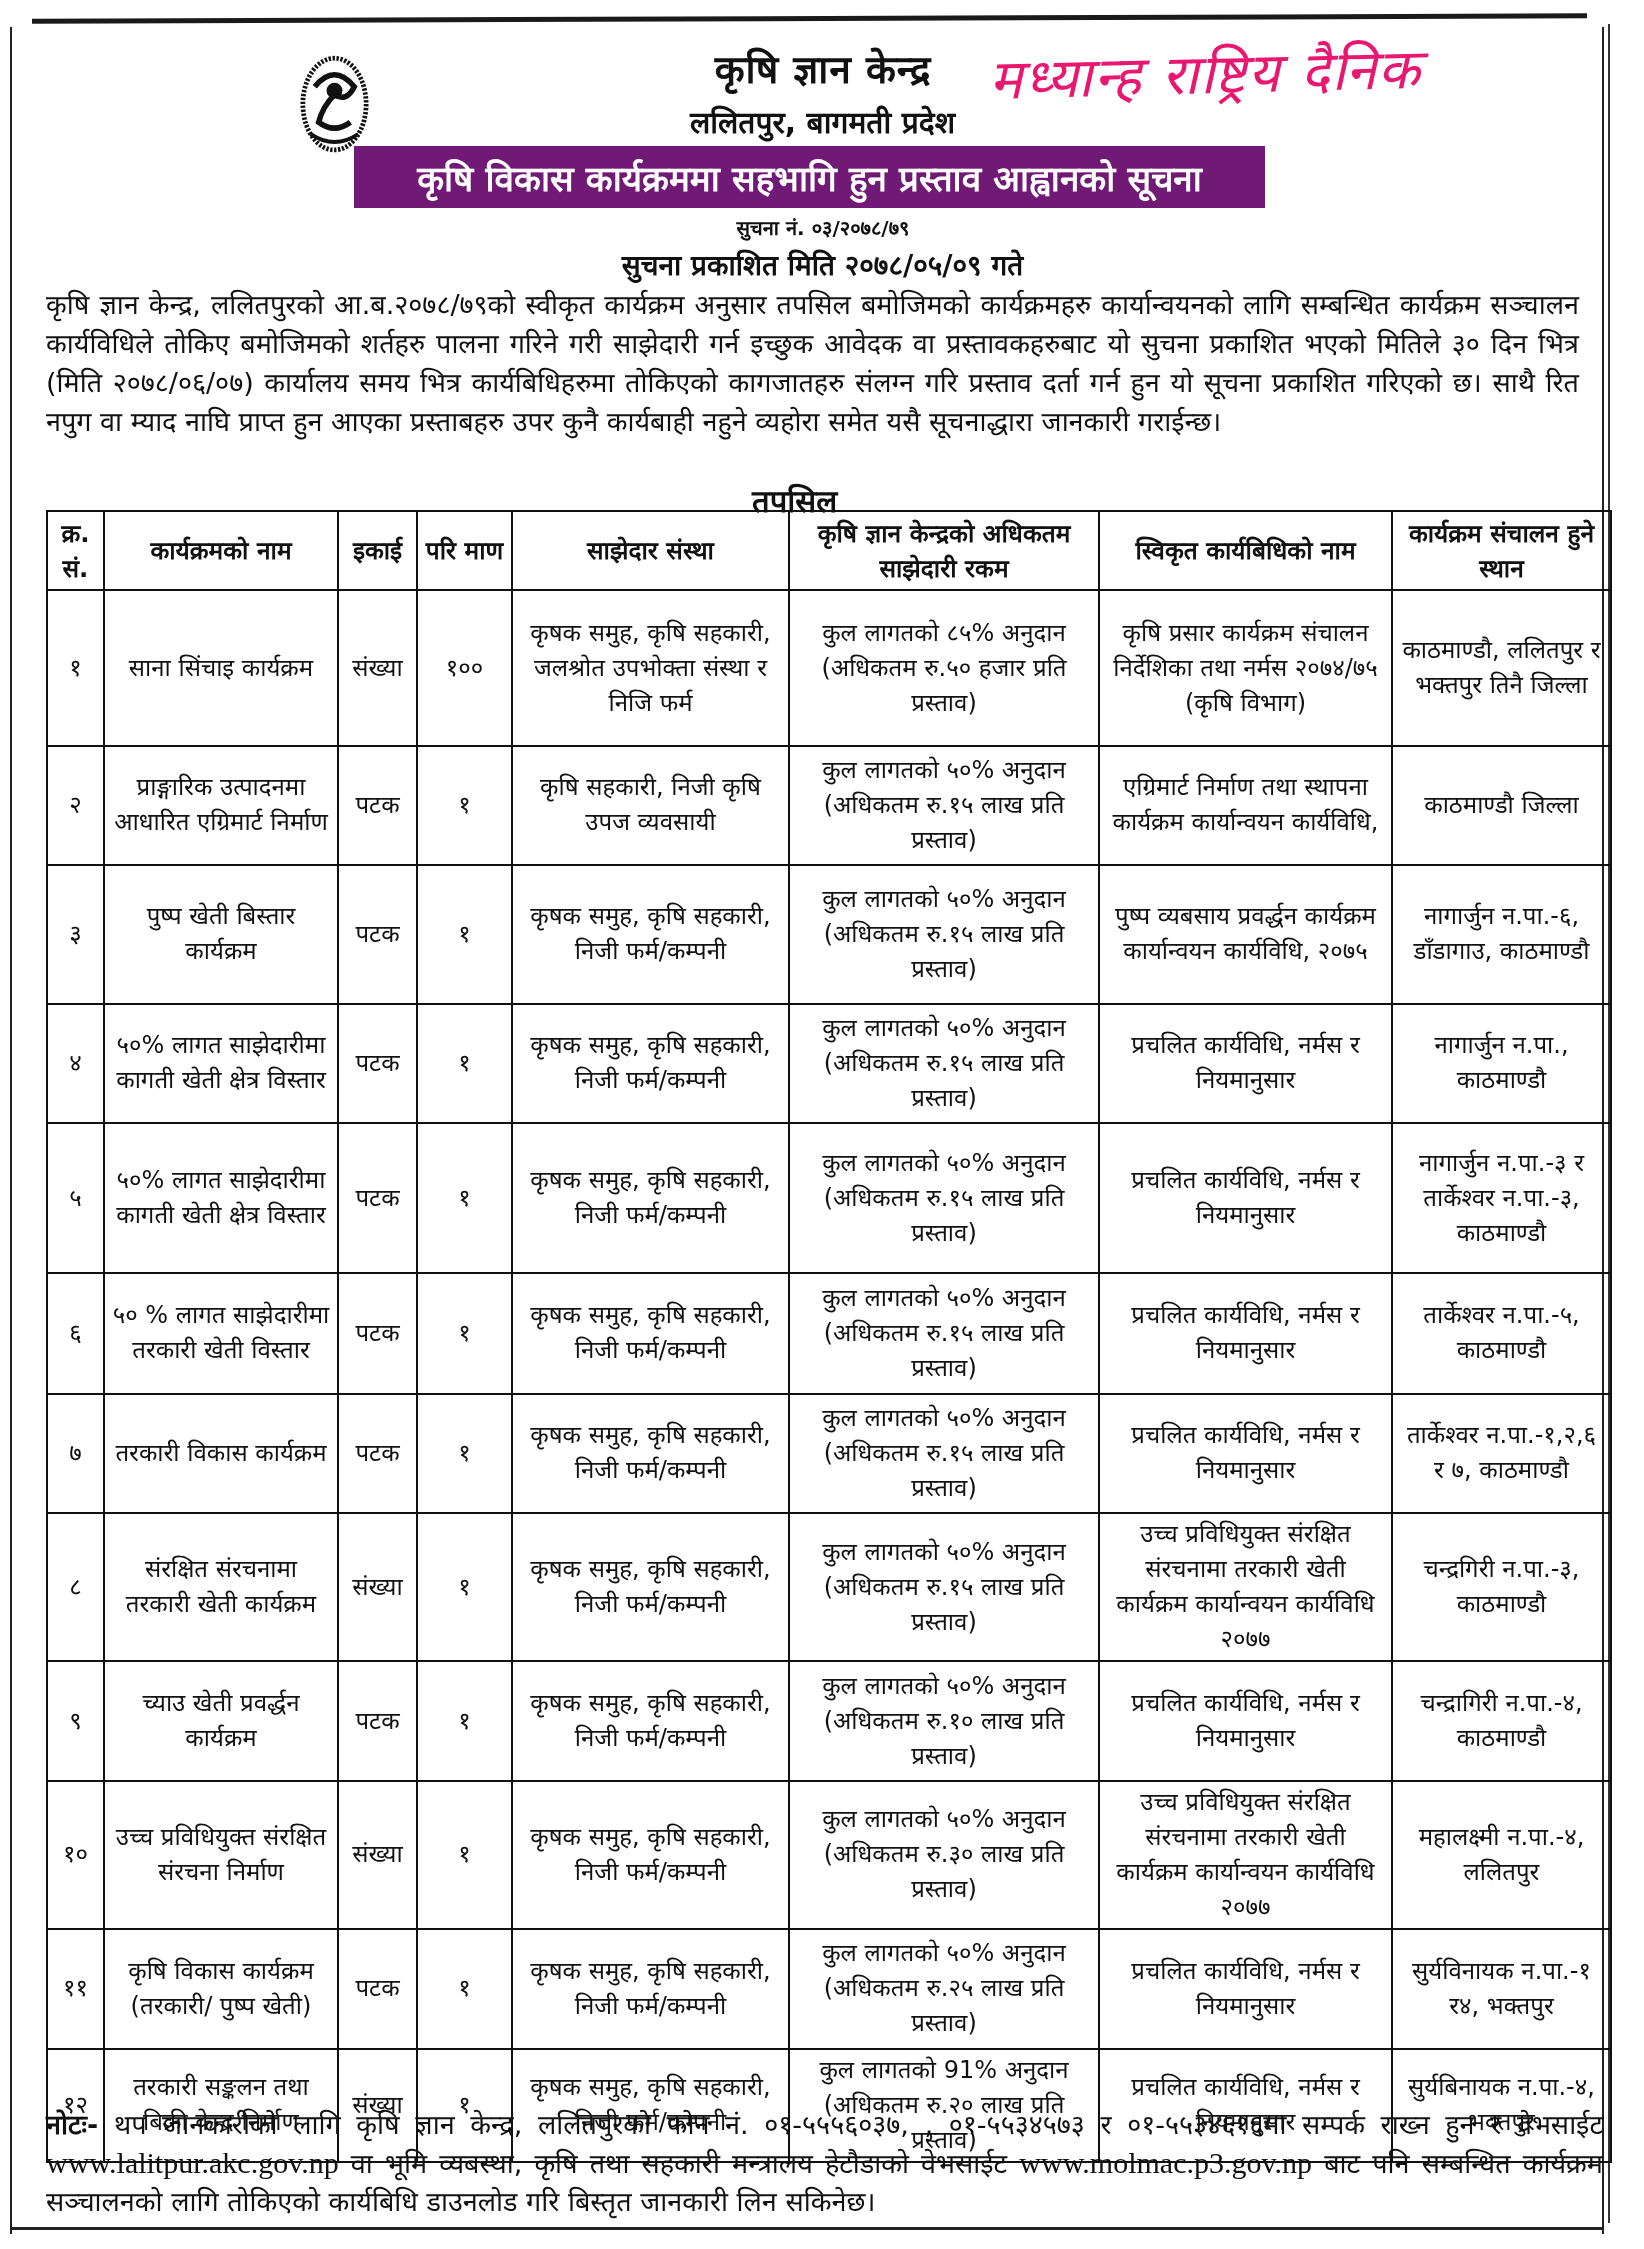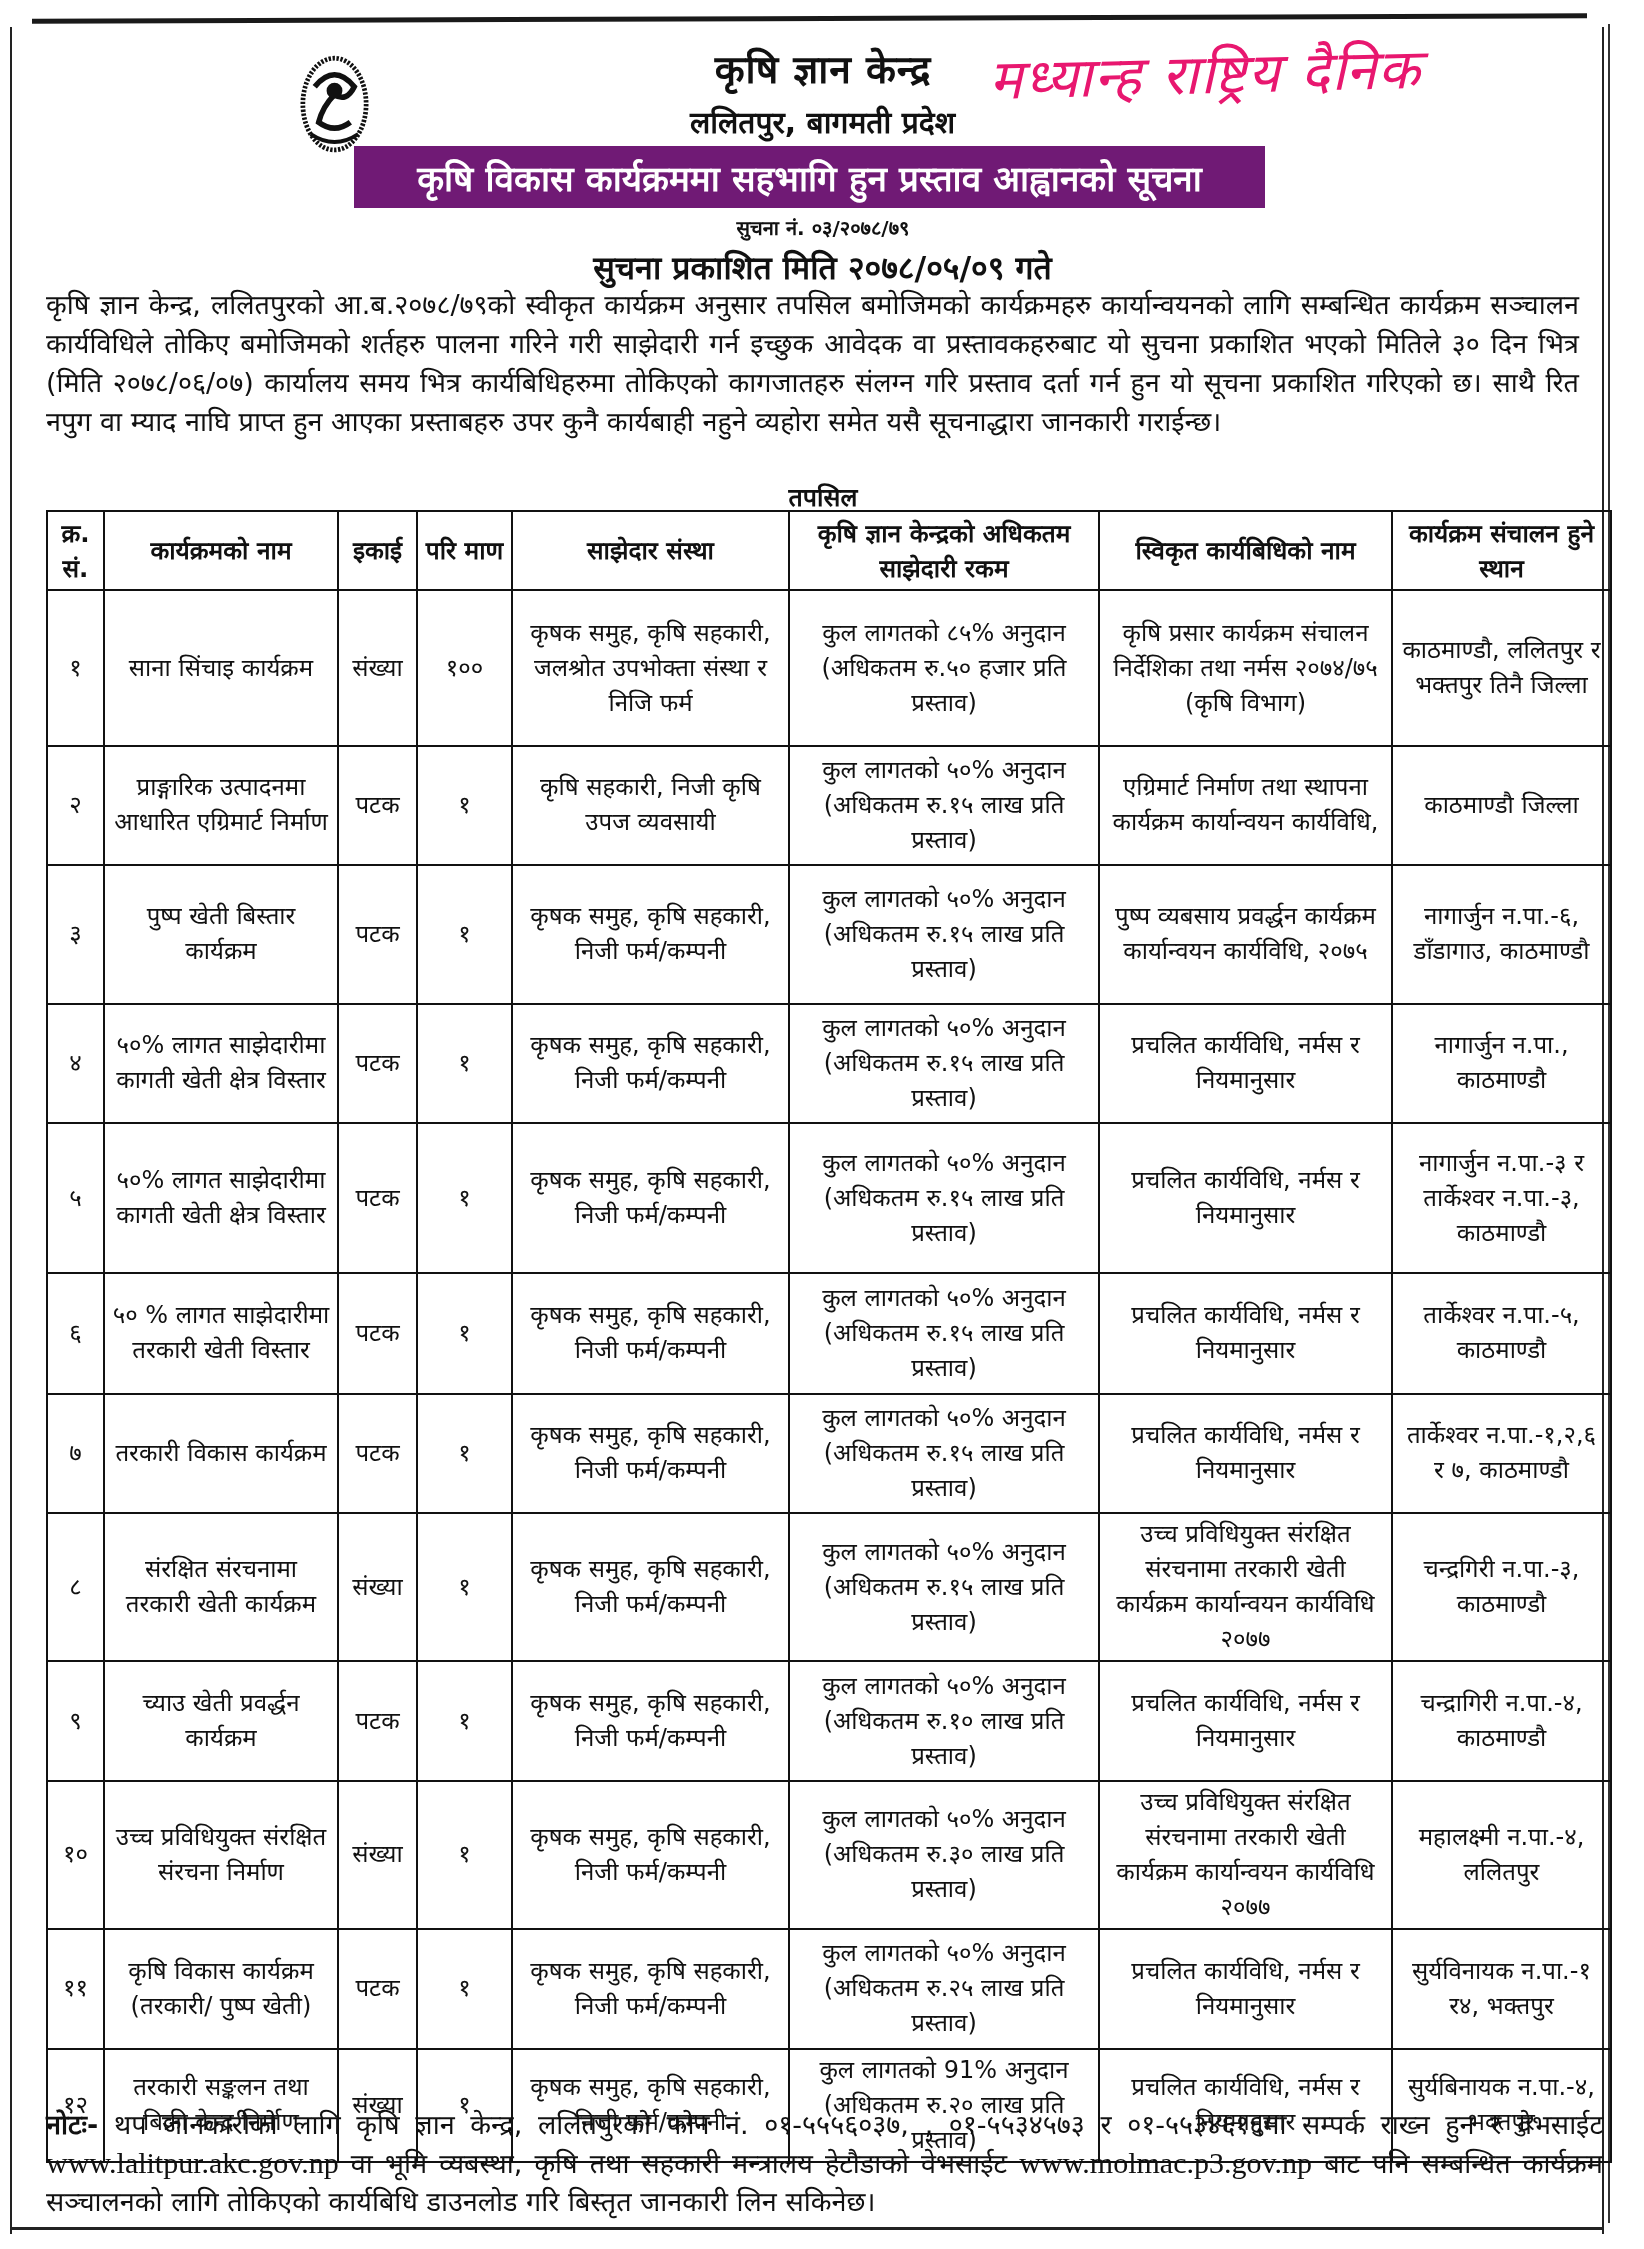--- a/index.html
+++ b/index.html
@@ -18,27 +18,27 @@
              font-weight:bold; font-size:30px; }
   .stamp { position:absolute; left:989px; top:32px; width:617px; text-align:left;
            font-family:"DejaVu Serif", serif; font-size:55px; color:#e8176f;
            font-style:italic; letter-spacing:1.6px; transform:rotate(-1.5deg); }
   .banner { position:absolute; left:354px; top:146px; width:911px; height:62px;
             background:#701a75; color:#fff; display:flex; align-items:center; justify-content:center;
             font-weight:bold; font-size:35px; }
   .notice-no { position:absolute; left:554px; top:214px; width:538px; text-align:center;
                font-weight:bold; font-size:20px; }
   .notice-date { position:absolute; left:490px; top:245px; width:665px; text-align:center;
-                 font-weight:bold; font-size:32px; }
+                 font-weight:bold; font-size:28px; }
 
   .intro { position:absolute; left:46px; top:285px; width:1533px;
            font-size:27px; line-height:39px; text-align:justify; text-align-last:left; }
 
-  .tapasil { position:absolute; left:752px; top:479px; width:142px; text-align:center;
-             font-weight:bold; font-size:25px; }
+  .tapasil { position:absolute; left:752px; top:479px; width:142px; 
+             font-weight:bold; font-size:31px; }
 
   table.sched { position:absolute; left:46px; top:510px; width:1564px;
                 border-collapse:collapse; table-layout:fixed;border-radius:17px; }
   table.sched th, table.sched td { border:2.4px solid #111; text-align:center; vertical-align:middle;
                                    padding:3.2px 6.3px; font-size:24px; line-height:35px; }
   table.sched th { font-weight:bold; font-size:24.5px; line-height:35px; height:71px; }
   table.sched td { font-family:"DejaVu Sans", sans-serif; }
   tr.r1 td { height:147px; }
   tr.r2 td { height:111px; }
   tr.r3 td { height:130px; }

